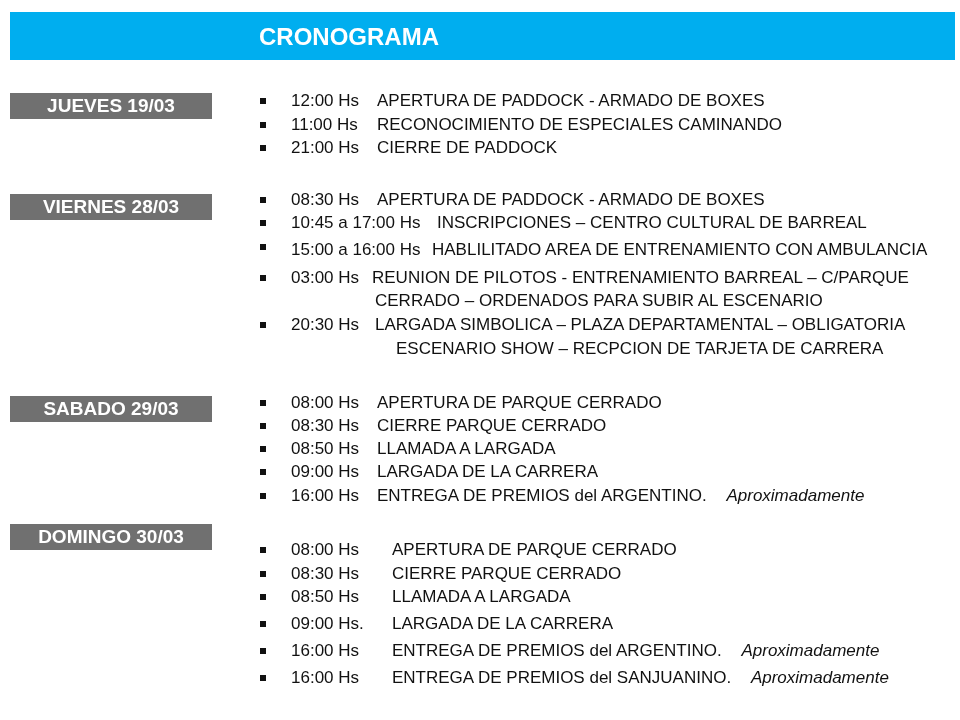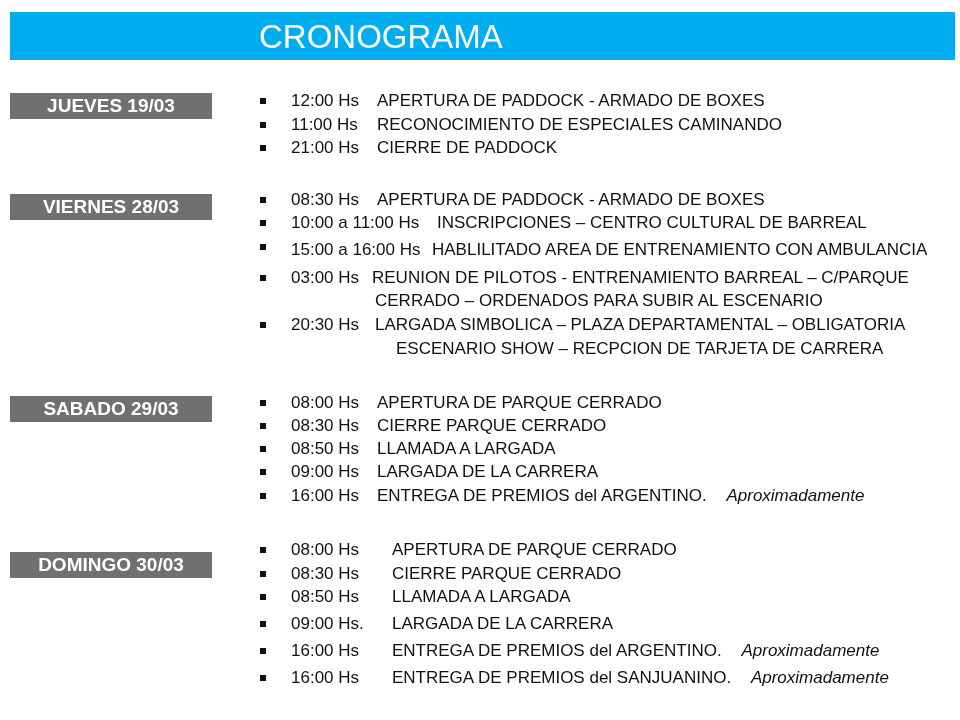--- a/index.html
+++ b/index.html
@@ -5,21 +5,21 @@
   html, body { margin: 0; padding: 0; }
   body {
     width: 960px; height: 720px; background: #ffffff; position: relative; overflow: hidden;
     font-family: "Liberation Sans", sans-serif; color: #111;
   }
   .banner {
     position: absolute; left: 10px; top: 12px; width: 945px; height: 48px;
     background: #00aeef;
   }
   .banner-title {
-    position: absolute; left: 249px; top: 5px; font-size: 33px; font-weight: normal;
+    position: absolute; left: 249px; top: 5px; font-size: 24px; font-weight: bold;
     color: #ffffff; letter-spacing: 0px; line-height: 40px;
   }
   .day-box {
     position: absolute; left: 10px; width: 202px; height: 26px;
     background: #707070; color: #ffffff; font-weight: bold; font-size: 19px;
     text-align: center; line-height: 26px;
   }
   .item { position: absolute; font-size: 17px; line-height: 20px; white-space: nowrap; }
   .bullet {
     position: absolute; left: 260px; width: 6px; height: 6px; background: #111;
@@ -54,21 +54,21 @@
 </div>
 
 <div class="day-box" style="top:194px">VIERNES 28/03</div>
 <div class="item" style="top:190px;left:0;width:960px">
   <span class="bullet" style="top:7px"></span>
   <span class="time">08:30 Hs</span>
   <span class="desc" style="left:377px">APERTURA DE PADDOCK - ARMADO DE BOXES</span>
 </div>
 <div class="item" style="top:213px;left:0;width:960px">
   <span class="bullet" style="top:7px"></span>
-  <span class="time">10:00 a 11:00 Hs</span>
+  <span class="time">10:45 a 17:00 Hs</span>
   <span class="desc" style="left:437px">INSCRIPCIONES – CENTRO CULTURAL DE BARREAL</span>
 </div>
 <div class="item" style="top:240px;left:0;width:960px">
   <span class="bullet" style="top:4px"></span>
   <span class="time">15:00 a 16:00 Hs</span>
   <span class="desc" style="left:432px">HABLILITADO AREA DE ENTRENAMIENTO CON AMBULANCIA</span>
 </div>
 <div class="item" style="top:268px;left:0;width:960px">
   <span class="bullet" style="top:7px"></span>
   <span class="time">03:00 Hs</span>
@@ -102,21 +102,21 @@
   <span class="bullet" style="top:7px"></span>
   <span class="time">09:00 Hs</span>
   <span class="desc" style="left:377px">LARGADA DE LA CARRERA</span>
 </div>
 <div class="item" style="top:486px;left:0;width:960px">
   <span class="bullet" style="top:7px"></span>
   <span class="time">16:00 Hs</span>
   <span class="desc" style="left:377px"><span>ENTREGA DE PREMIOS del ARGENTINO.</span> <i>Aproximadamente</i></span>
 </div>
 
-<div class="day-box" style="top:552px">DOMINGO 30/03</div>
+<div class="day-box" style="top:524px">DOMINGO 30/03</div>
 <div class="item" style="top:540px;left:0;width:960px">
   <span class="bullet" style="top:7px"></span>
   <span class="time">08:00 Hs</span>
   <span class="desc" style="left:392px">APERTURA DE PARQUE CERRADO</span>
 </div>
 <div class="item" style="top:564px;left:0;width:960px">
   <span class="bullet" style="top:7px"></span>
   <span class="time">08:30 Hs</span>
   <span class="desc" style="left:392px">CIERRE PARQUE CERRADO</span>
 </div>

